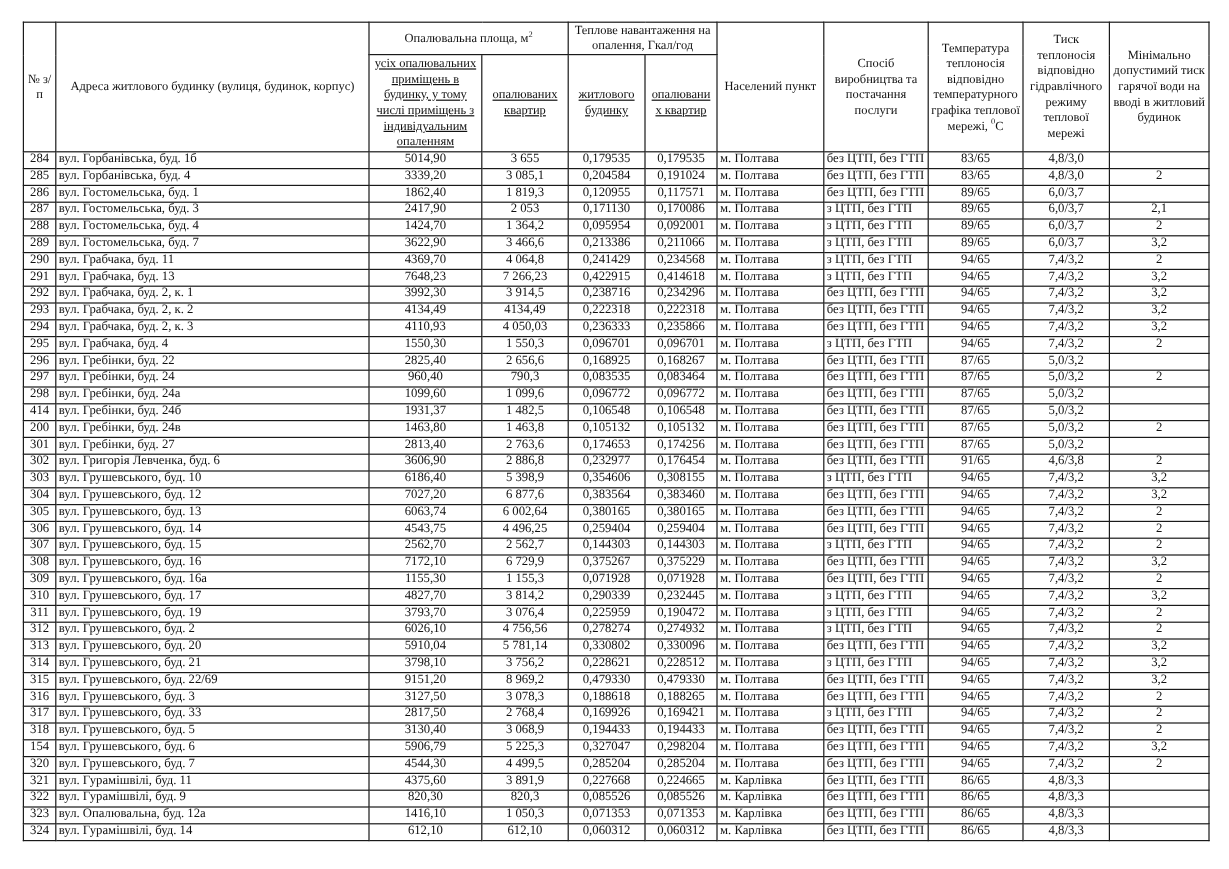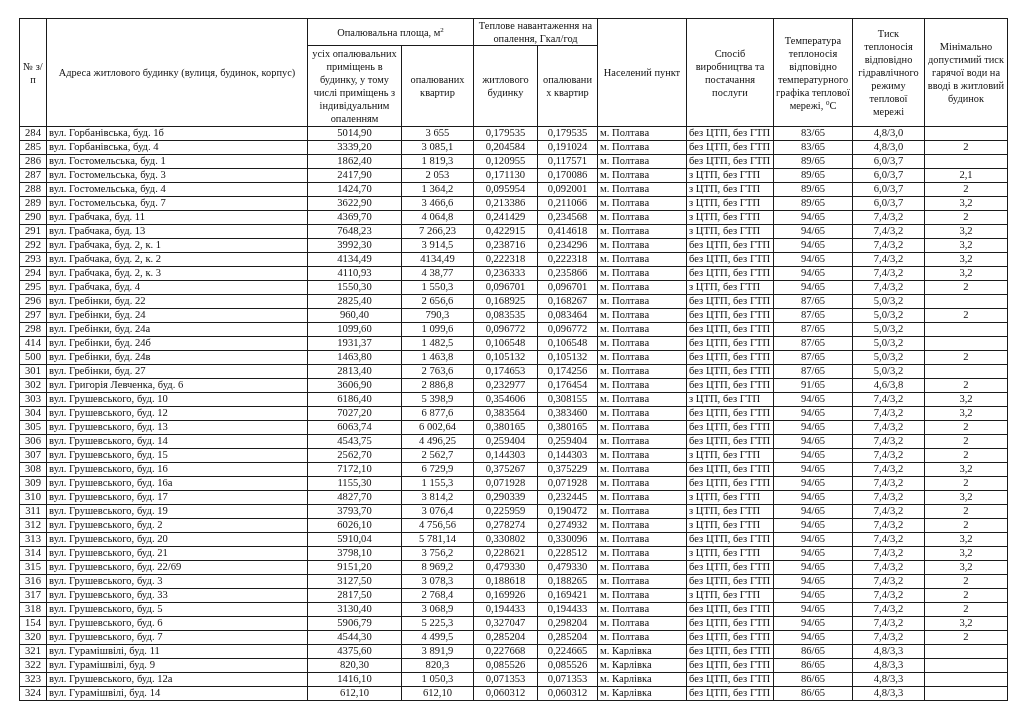--- a/index.html
+++ b/index.html
@@ -13,21 +13,21 @@
   }
   table.main td, table.main th {
     border:1px solid #1a1a1a; padding:0 2px; overflow:hidden; white-space:nowrap;
     font-weight:normal;
   }
   table.main thead th {
     text-align:center; vertical-align:middle; white-space:normal; line-height:1.25;
     font-size:10.4px;
   }
   table.main thead tr.h1 th { height:25px; }
-  table.main thead tr.h2 th { height:80px; }
+  table.main thead tr.h2 th { height:80px;text-decoration:underline; }
   table.main tbody td { height:13px; }
   td.c { text-align:center; }
   td.l { text-align:left; }
   td.qty { border-left-color:#7a78a8 !important; }
   sup { font-size:7px; vertical-align:super; line-height:0; }
 </style>
 </head>
 <body>
 
 <table class="main">
@@ -191,21 +191,21 @@
         <td class="l">м. Полтава</td>
         <td class="l">без ЦТП, без ГТП</td>
         <td class="c">94/65</td>
         <td class="c">7,4/3,2</td>
         <td class="c">3,2</td>
       </tr>
       <tr>
         <td class="c">294</td>
         <td class="l">вул. Грабчака, буд. 2, к. 3</td>
         <td class="c">4110,93</td>
-        <td class="c qty">4 38,77</td>
+        <td class="c qty">4 050,03</td>
         <td class="c">0,236333</td>
         <td class="c">0,235866</td>
         <td class="l">м. Полтава</td>
         <td class="l">без ЦТП, без ГТП</td>
         <td class="c">94/65</td>
         <td class="c">7,4/3,2</td>
         <td class="c">3,2</td>
       </tr>
       <tr>
         <td class="c">295</td>
@@ -266,21 +266,21 @@
         <td class="c qty">1 482,5</td>
         <td class="c">0,106548</td>
         <td class="c">0,106548</td>
         <td class="l">м. Полтава</td>
         <td class="l">без ЦТП, без ГТП</td>
         <td class="c">87/65</td>
         <td class="c">5,0/3,2</td>
         <td class="c"></td>
       </tr>
       <tr>
-        <td class="c">500</td>
+        <td class="c">200</td>
         <td class="l">вул. Гребінки, буд. 24в</td>
         <td class="c">1463,80</td>
         <td class="c qty">1 463,8</td>
         <td class="c">0,105132</td>
         <td class="c">0,105132</td>
         <td class="l">м. Полтава</td>
         <td class="l">без ЦТП, без ГТП</td>
         <td class="c">87/65</td>
         <td class="c">5,0/3,2</td>
         <td class="c">2</td>
@@ -566,21 +566,21 @@
         <td class="c">0,085526</td>
         <td class="c">0,085526</td>
         <td class="l">м. Карлівка</td>
         <td class="l">без ЦТП, без ГТП</td>
         <td class="c">86/65</td>
         <td class="c">4,8/3,3</td>
         <td class="c"></td>
       </tr>
       <tr>
         <td class="c">323</td>
-        <td class="l">вул. Грушевського, буд. 12а</td>
+        <td class="l">вул. Опалювальна, буд. 12а</td>
         <td class="c">1416,10</td>
         <td class="c qty">1 050,3</td>
         <td class="c">0,071353</td>
         <td class="c">0,071353</td>
         <td class="l">м. Карлівка</td>
         <td class="l">без ЦТП, без ГТП</td>
         <td class="c">86/65</td>
         <td class="c">4,8/3,3</td>
         <td class="c"></td>
       </tr>

